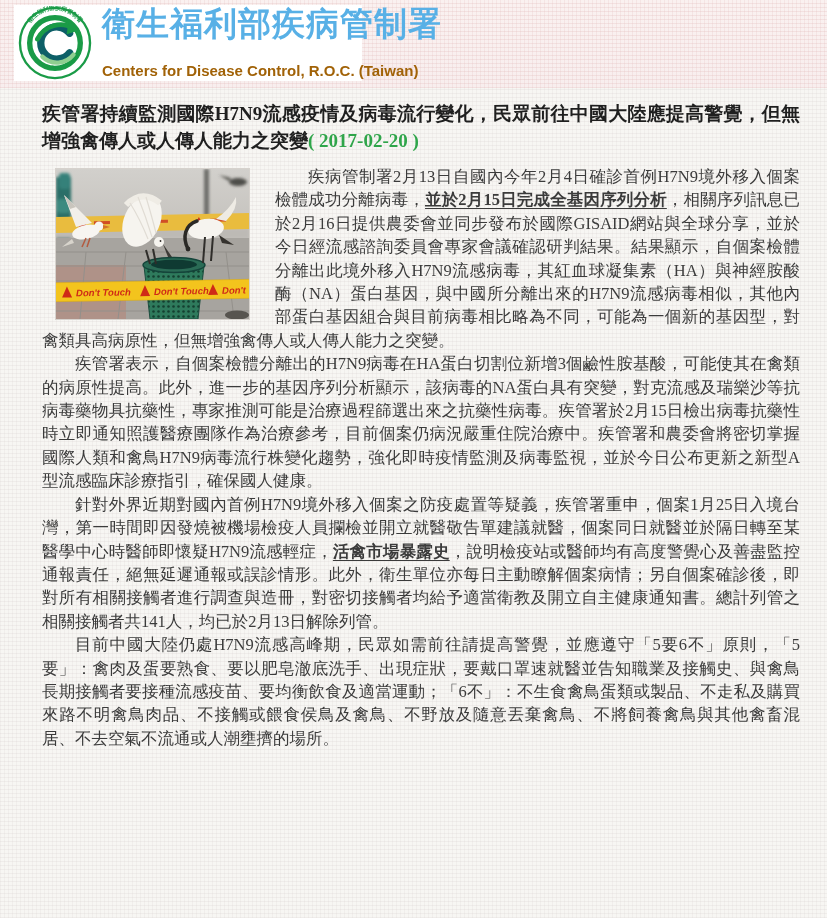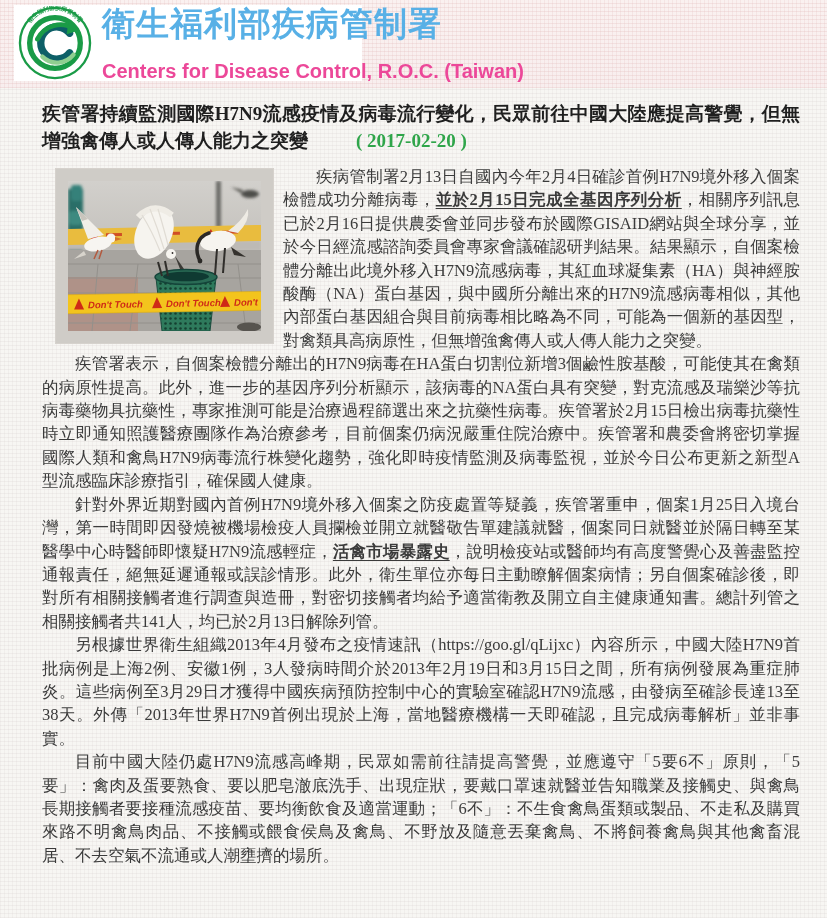--- a/index.html
+++ b/index.html
@@ -26,37 +26,37 @@
     background:#ffffff;width:348px;height:76px;padding-left:4px;box-sizing:border-box;
   }
   .logo{flex:0 0 auto;width:74px;height:74px;}
   .title-block{display:flex;flex-direction:column;justify-content:center;}
   .site-title{
     font-family:"Liberation Serif","DejaVu Serif",serif;
     font-size:33px;font-weight:bold;color:#58b0e6;letter-spacing:1px;line-height:36px;white-space:nowrap;
   }
   .site-subtitle{
     font-family:"Liberation Sans","DejaVu Sans",sans-serif;
-    font-size:20px;font-weight:bold;color:#ec4899;line-height:18px;margin-top:20px;white-space:nowrap;
+    font-size:15px;font-weight:bold;color:#a16207;line-height:18px;margin-top:20px;white-space:nowrap;
   }
   
   .article{padding:10px 27px 0 42px;}
   .headline{
     margin:2px 0 11px 0;
     font-size:19px;line-height:27px;font-weight:bold;color:#1f1f1f;
     text-align:justify;
   }
-  .headline .date{color:#2fa54a;font-weight:bold;white-space:nowrap;padding-left:48px;}
+  .headline .date{color:#2fa54a;font-weight:bold;white-space:nowrap;}
   .body-text{font-size:16.5px;line-height:23.4px;color:#3b3b3b;}
   .body-text p{margin:0;text-align:justify;text-indent:2em;}
   .u{text-decoration:underline;text-underline-offset:3px;font-weight:bold;}
   
   .news-photo{
     float:left;width:193px;height:150px;
-    margin:3px 9px 3px 13px;padding:12px;border:1px solid #d6d2cd;background:#cfccc7;
+    margin:3px 25px 3px 13px;padding:0;border:1px solid #d6d2cd;background:#cfccc7;
   }
   .news-photo svg{display:block;}
 </style>
 </head>
 <body>
 
 <div class="page">
 
   <header class="site-header">
     <div class="brand">
@@ -199,20 +199,19 @@
           <ellipse cx="181" cy="146" rx="12" ry="4.5" fill="#57544f"></ellipse>
         </svg>
       </figure>
 
       <p><span>疾病管制署2月13日自國內今年2月4日確診首例H7N9境外移入個案檢體成功分離病毒，</span><span class="u">並於2月15日完成全基因序列分析</span><span>，相關序列訊息已於2月16日提供農委會並同步發布於國際GISAID網站與全球分享，並於今日經流感諮詢委員會專家會議確認研判結果。結果顯示，自個案檢體分離出此境外移入H7N9流感病毒，其紅血球凝集素（HA）與神經胺酸酶（NA）蛋白基因，與中國所分離出來的H7N9流感病毒相似，其他內部蛋白基因組合與目前病毒相比略為不同，可能為一個新的基因型，對禽類具高病原性，但無增強禽傳人或人傳人能力之突變。</span></p>
 
       <p><span>疾管署表示，自個案檢體分離出的H7N9病毒在HA蛋白切割位新增3個鹼性胺基酸，可能使其在禽類的病原性提高。此外，進一步的基因序列分析顯示，該病毒的NA蛋白具有突變，對克流感及瑞樂沙等抗病毒藥物具抗藥性，專家推測可能是治療過程篩選出來之抗藥性病毒。疾管署於2月15日檢出病毒抗藥性時立即通知照護醫療團隊作為治療參考，目前個案仍病況嚴重住院治療中。疾管署和農委會將密切掌握國際人類和禽鳥H7N9病毒流行株變化趨勢，強化即時疫情監測及病毒監視，並於今日公布更新之新型A型流感臨床診療指引，確保國人健康。</span></p>
 
       <p><span>針對外界近期對國內首例H7N9境外移入個案之防疫處置等疑義，疾管署重申，個案1月25日入境台灣，第一時間即因發燒被機場檢疫人員攔檢並開立就醫敬告單建議就醫，個案同日就醫並於隔日轉至某醫學中心時醫師即懷疑H7N9流感輕症，</span><span class="u">活禽市場暴露史</span><span>，說明檢疫站或醫師均有高度警覺心及善盡監控通報責任，絕無延遲通報或誤診情形。此外，衛生單位亦每日主動瞭解個案病情；另自個案確診後，即對所有相關接觸者進行調查與造冊，對密切接觸者均給予適當衛教及開立自主健康通知書。總計列管之相關接觸者共141人，均已於2月13日解除列管。</span></p>
 
-      <p><span>另根據世界衛生組織2013年4月發布之疫情速訊（https://goo.gl/qLijxc）內容所示，中國大陸H7N9首批病例是上海2例、安徽1例，3人發病時間介於2013年2月19日和3月15日之間，所有病例發展為重症肺炎。這些病例至3月29日才獲得中國疾病預防控制中心的實驗室確認H7N9流感，由發病至確診長達13至38天。外傳「2013年世界H7N9首例出現於上海，當地醫療機構一天即確認，且完成病毒解析」並非事實。</span></p>
 
 
       <p><span>目前中國大陸仍處H7N9流感高峰期，民眾如需前往請提高警覺，並應遵守「5要6不」原則，「5要」：禽肉及蛋要熟食、要以肥皂澈底洗手、出現症狀，要戴口罩速就醫並告知職業及接觸史、與禽鳥長期接觸者要接種流感疫苗、要均衡飲食及適當運動；「6不」：不生食禽鳥蛋類或製品、不走私及購買來路不明禽鳥肉品、不接觸或餵食侯鳥及禽鳥、不野放及隨意丟棄禽鳥、不將飼養禽鳥與其他禽畜混居、不去空氣不流通或人潮壅擠的場所。</span></p>
 
     </div>
   </main>
 </div>
 
 </body></html>

